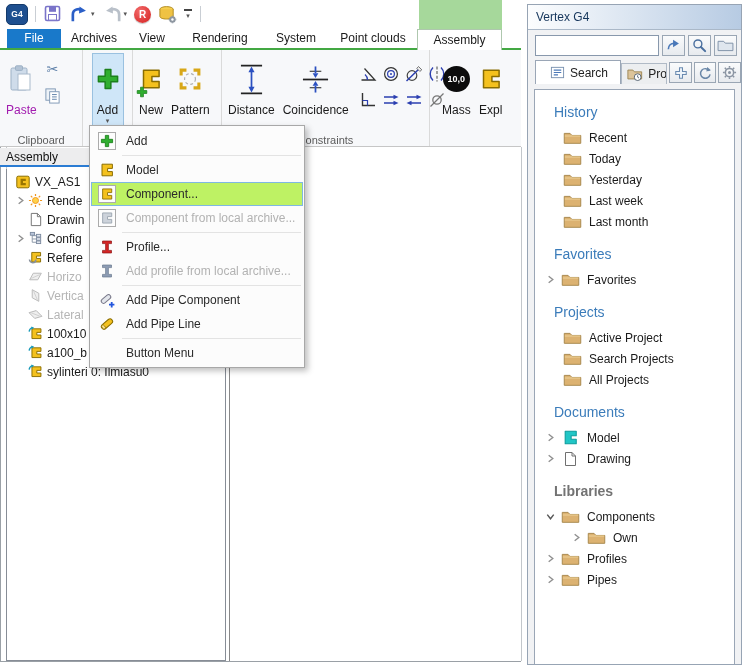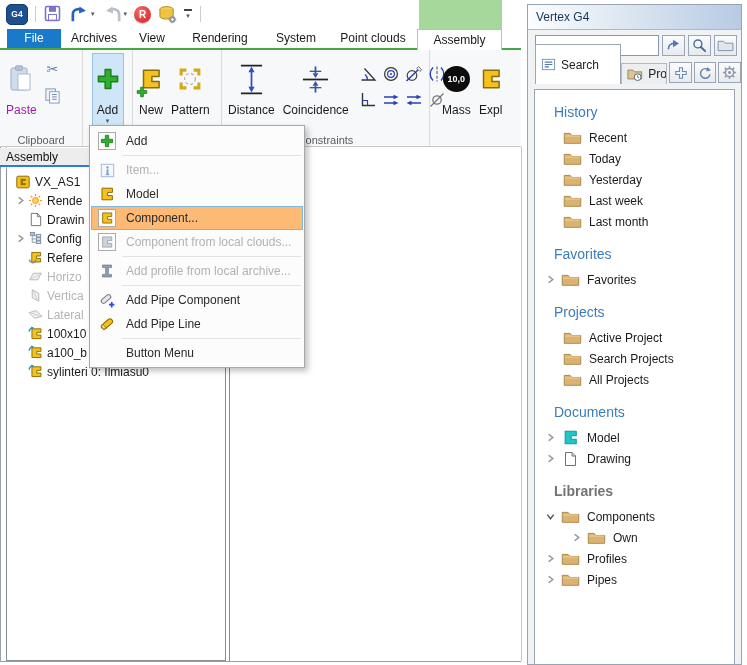--- a/index.html
+++ b/index.html
@@ -68,36 +68,36 @@
 
   
   .menu{position:absolute;left:89px;top:125px;width:216px;background:#fcfcfc;border:1px solid #a8a8a8;
         box-shadow:3px 3px 6px rgba(0,0,0,.25);z-index:10;padding:2px 0;box-sizing:border-box;}
   .mrow{height:22px;display:flex;align-items:center;padding:0 6px 0 5px;margin:0 1px;border:1px solid transparent;}
   .mrow .micon{width:20px;margin-right:9px;display:flex;justify-content:center;align-items:center;}
   .micon-box{width:18px;height:18px;border:1px solid #ababab;background:#fdfdfd;display:flex;
              align-items:center;justify-content:center;box-sizing:border-box;}
   .mrow .mlbl{color:#2a2a2a;white-space:nowrap;}
   .mrow.disabled .mlbl{color:#b2b2b2;}
-  .mrow.hl{background:#fdba74;border:1px solid #7fb8e3;}
+  .mrow.hl{background:#bef264;border:1px solid #7fb8e3;}
   .msep{height:1px;background:#e3e3e3;margin:2px 3px 2px 32px;}
 
   
   .vx-panel{position:absolute;left:527px;top:4px;width:215px;height:661px;background:#f1f2f4;
             border:1px solid #97a4b4;box-sizing:border-box;overflow:hidden;}
   .vx-title{height:24px;line-height:24px;background:linear-gradient(to right,#fcfdfe,#b7cbe3);
             border-bottom:1px solid #aab8c8;color:#16365c;padding-left:8px;}
   .vx-searchrow{display:flex;align-items:center;padding:5px 4px 3px 7px;gap:3px;}
   .vx-search{flex:1;height:21px;border:1px solid #8898ac;background:#fff;box-sizing:border-box;
              font-family:inherit;font-size:12px;padding:0 4px;min-width:0;}
   .vx-btn{width:23px;height:21px;border:1px solid #9aa6b4;background:linear-gradient(#fafbfc,#e7eaee);
           display:flex;align-items:center;justify-content:center;box-sizing:border-box;}
   .vx-tabrow{display:flex;align-items:flex-end;padding-left:7px;height:25px;}
   .vx-tab{display:flex;align-items:center;gap:5px;box-sizing:border-box;}
-  .vx-tab.search{width:88px;height:40px;background:#fff;border:1px solid #9aa6b6;border-bottom:none;padding-left:5px;}
+  .vx-tab.search{width:88px;height:24px;background:#fff;border:1px solid #9aa6b6;border-bottom:none;padding-left:14px;}
   .vx-tab.proj{width:47px;height:21px;background:#eceef0;border:1px solid #b0bac6;border-bottom:none;
                padding-left:5px;overflow:hidden;margin-right:2px;}
   .vx-tabrow .vx-btn{margin-bottom:1px;}
   .vx-tree{position:absolute;left:6px;top:84px;width:201px;height:580px;background:#fff;
            border:1px solid #9aa6b6;box-sizing:border-box;overflow:hidden;padding-top:4px;}
   .sec-h{margin:14px 0 7px 19px;font-size:14px;color:#3b7cba;}
   .sec-h.first{margin-top:10px;}
   .sec-h.bold{font-weight:bold;color:#737373;}
   .vxrow{height:21px;display:flex;align-items:center;white-space:nowrap;}
   .vxrow .chev{width:13px;display:flex;align-items:center;flex:none;}
@@ -621,28 +621,20 @@
     <span class="micon">
         <span class="micon-box">
           <svg class="ic" width="14" height="14">
             <use href="#sy-plusg"></use>
           </svg>
         </span>
       </span>
     <span class="mlbl">Add</span>
   </div>
   <div class="msep"></div>
-  <div class="mrow disabled">
-    <span class="micon">
-        <svg class="ic" width="17" height="17">
-          <use href="#sy-info"></use>
-        </svg>
-      </span>
-    <span class="mlbl">Item...</span>
-  </div>
   <div class="mrow">
     <span class="micon">
         <svg class="ic" width="16" height="16">
           <use href="#sy-yc"></use>
         </svg>
       </span>
     <span class="mlbl">Model</span>
   </div>
   <div class="mrow hl">
     <span class="micon">
@@ -655,23 +647,31 @@
     <span class="mlbl">Component...</span>
   </div>
   <div class="mrow disabled">
     <span class="micon">
         <span class="micon-box">
           <svg class="ic" width="14" height="14">
             <use href="#sy-gc"></use>
           </svg>
         </span>
       </span>
-    <span class="mlbl">Component from local clouds...</span>
+    <span class="mlbl">Component from local archive...</span>
   </div>
   <div class="msep"></div>
+  <div class="mrow">
+    <span class="micon">
+        <svg class="ic" width="16" height="16">
+          <use href="#sy-redI"></use>
+        </svg>
+      </span>
+    <span class="mlbl">Profile...</span>
+  </div>
   <div class="mrow disabled">
     <span class="micon">
         <svg class="ic" width="16" height="16">
           <use href="#sy-grayI"></use>
         </svg>
       </span>
     <span class="mlbl">Add profile from local archive...</span>
   </div>
   <div class="msep"></div>
   <div class="mrow">

